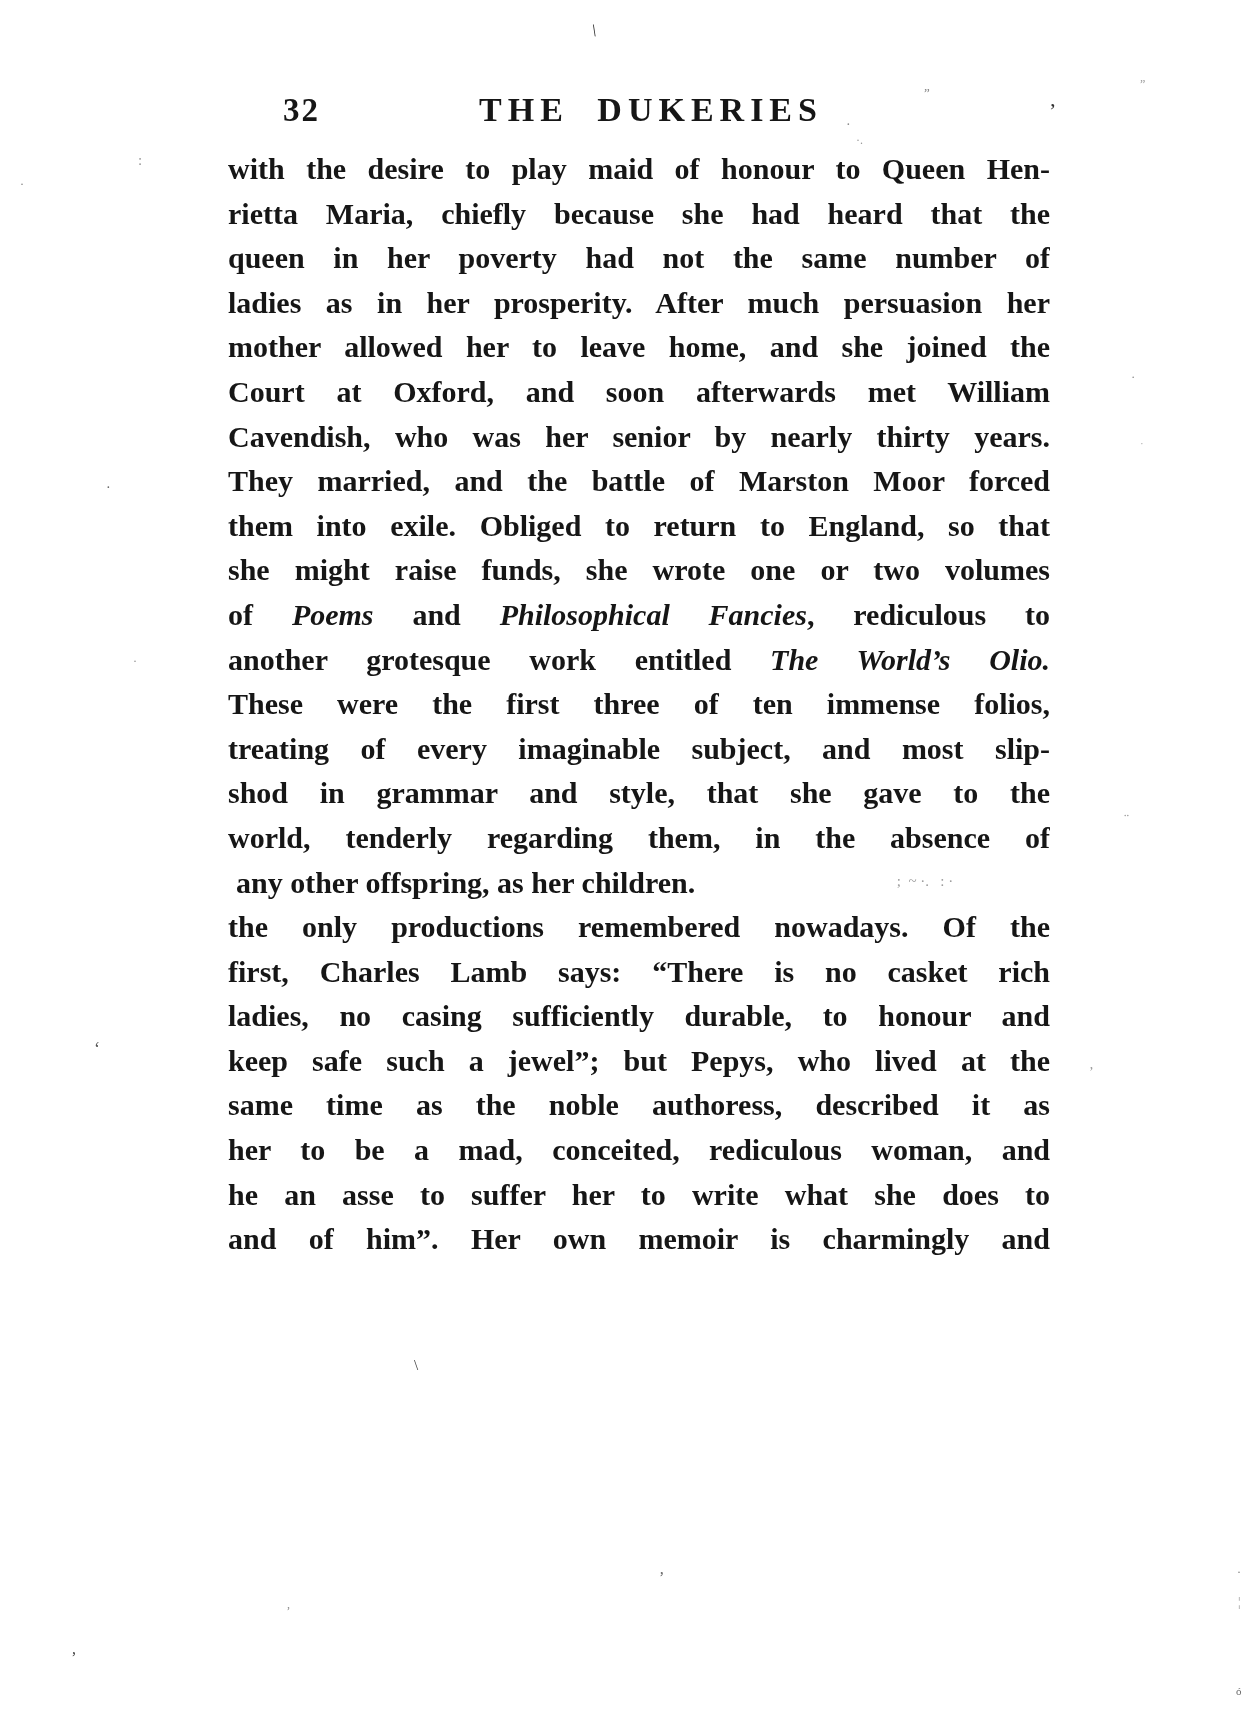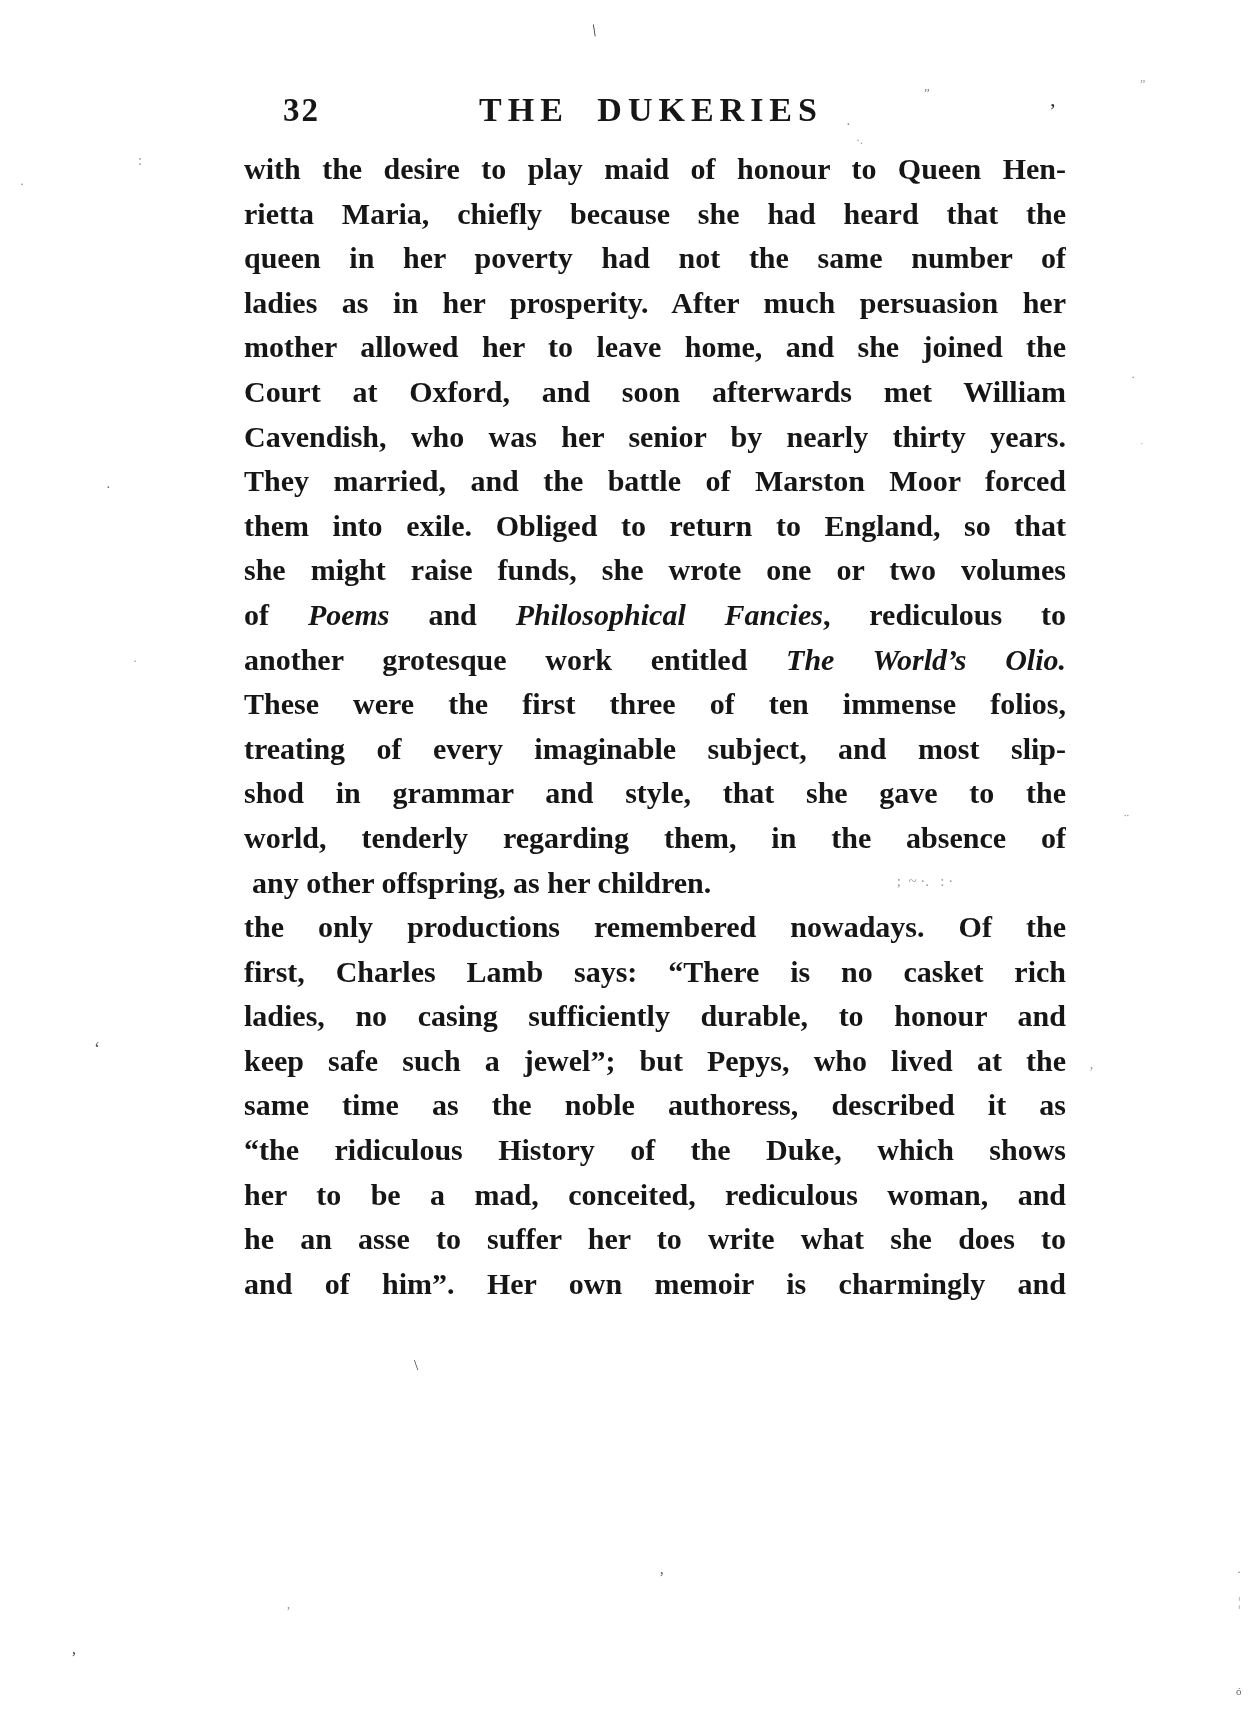--- a/index.html
+++ b/index.html
@@ -21,21 +21,21 @@
     position:absolute;
     left:240px;top:93px;width:822px;
     text-align:center;
     font-size:34px;font-weight:bold;
     letter-spacing:6px;word-spacing:14px;
     line-height:1;
     white-space:nowrap;
   }
   .body-text{
     position:absolute;
-    left:244px;top:147px;width:822px;
+    left:228px;top:147px;width:822px;
   }
   .line{
     height:44.6px;line-height:44.6px;
     font-size:30px;font-weight:bold;
     text-align:justify;text-align-last:justify;
     overflow:hidden;
     white-space:nowrap;
   }
   .line.para-end{text-align-last:left;margin-left:8px;}
   .line.indented{text-indent:45px;}
@@ -73,21 +73,20 @@
       <div class="line"><span>These were the first three of ten immense folios,</span></div>
       <div class="line"><span>treating of every imaginable subject, and most slip-</span></div>
       <div class="line"><span>shod in grammar and style, that she gave to the</span></div>
       <div class="line"><span>world, tenderly regarding them, in the absence of</span></div>
       <div class="line para-end"><span>any other offspring, as her children.</span></div>
       <div class="line"><span>the only productions remembered nowadays.  Of the</span></div>
       <div class="line"><span>first, Charles Lamb says: “There is no casket rich</span></div>
       <div class="line"><span>ladies, no casing sufficiently durable, to honour and</span></div>
       <div class="line"><span>keep safe such a jewel”; but Pepys, who lived at the</span></div>
       <div class="line"><span>same time as the noble authoress, described it as</span></div>
-      <div class="line"><span>“the ridiculous History of the Duke, which shows</span></div>
       <div class="line"><span>her to be a mad, conceited, rediculous woman, and</span></div>
       <div class="line"><span>he an asse to suffer her to write what she does to</span></div>
       <div class="line"><span>and of him”.  Her own memoir is charmingly and</span></div>
     </div>
 
   <div id="specks">
       <span class="speck" style="left: 592px; top: 22px; font-size: 17px; color: rgb(42, 42, 42); transform: rotate(10deg);">\</span>
       <span class="speck" style="left: 924px; top: 86px; font-size: 13px; color: rgb(128, 128, 128);">”</span>
       <span class="speck" style="left: 1140px; top: 78px; font-size: 12px; color: rgb(153, 153, 153);">”</span>
       <span class="speck" style="left: 1049px; top: 100px; font-size: 22px; color: rgb(51, 51, 51);">’</span>

